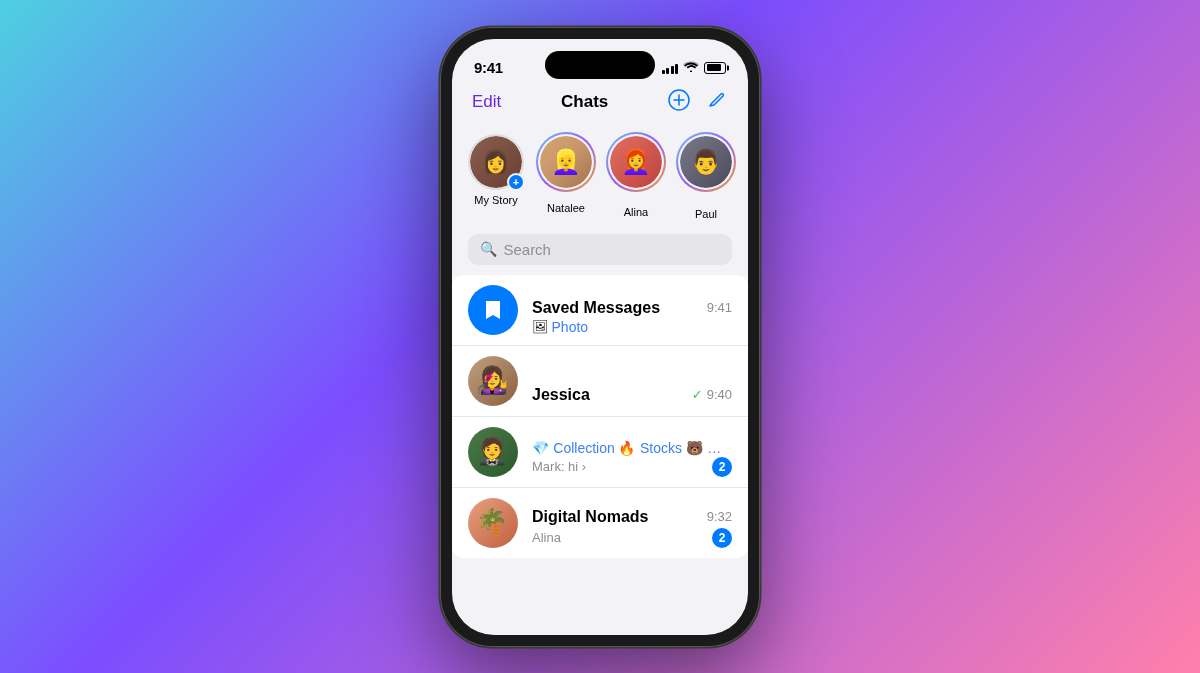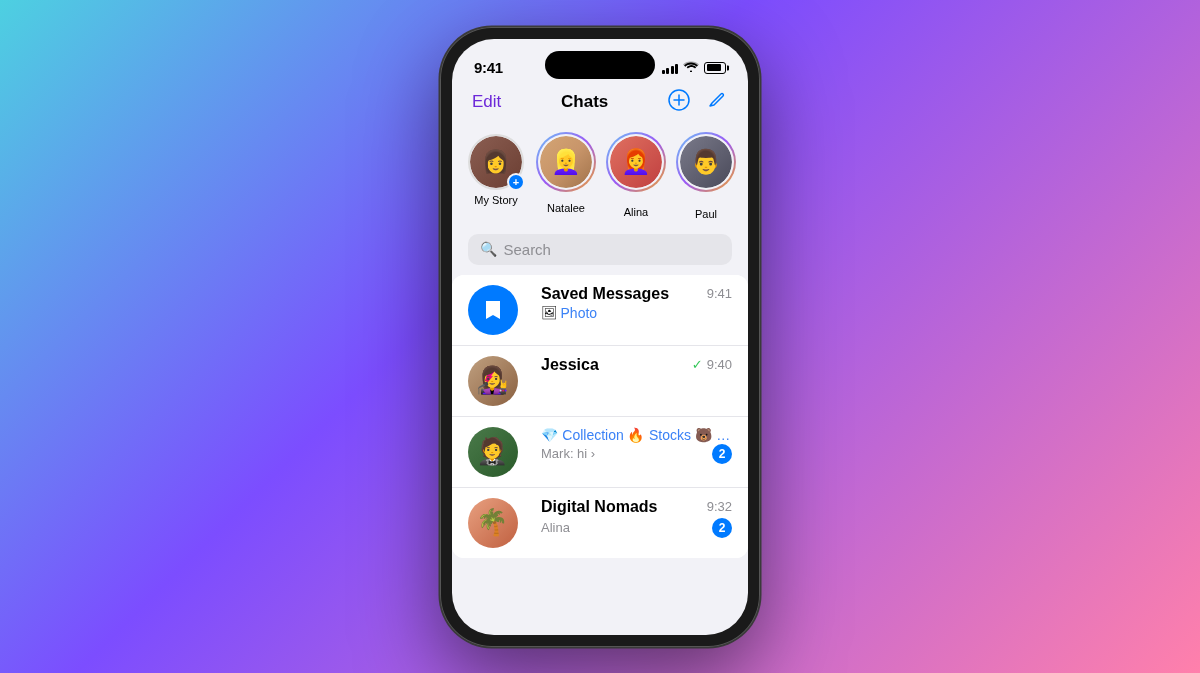--- a/index.html
+++ b/index.html
@@ -252,23 +252,23 @@
     
     .chat-list {
       background: #fff;
       border-radius: 12px;
       margin: 0 0;
       overflow: hidden;
     }
 
     .chat-item {
       display: flex;
-      align-items: flex-start;
+      align-items: flex-end;
       padding: 10px 16px;
-      gap: 23px;
+      gap: 14px;
       border-bottom: 0.5px solid #e5e5ea;
       background: #fff;
     }
 
     .chat-item:last-child {
       border-bottom: none;
     }
 
     .chat-avatar {
       width: 50px;

